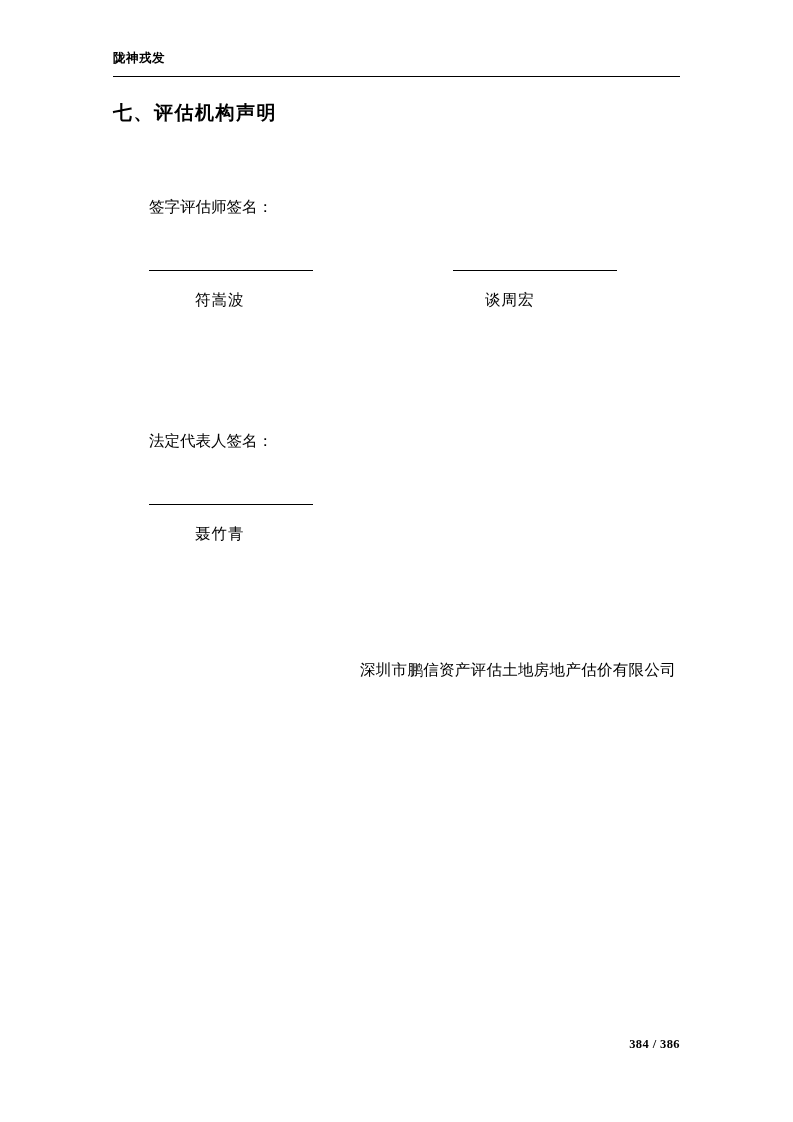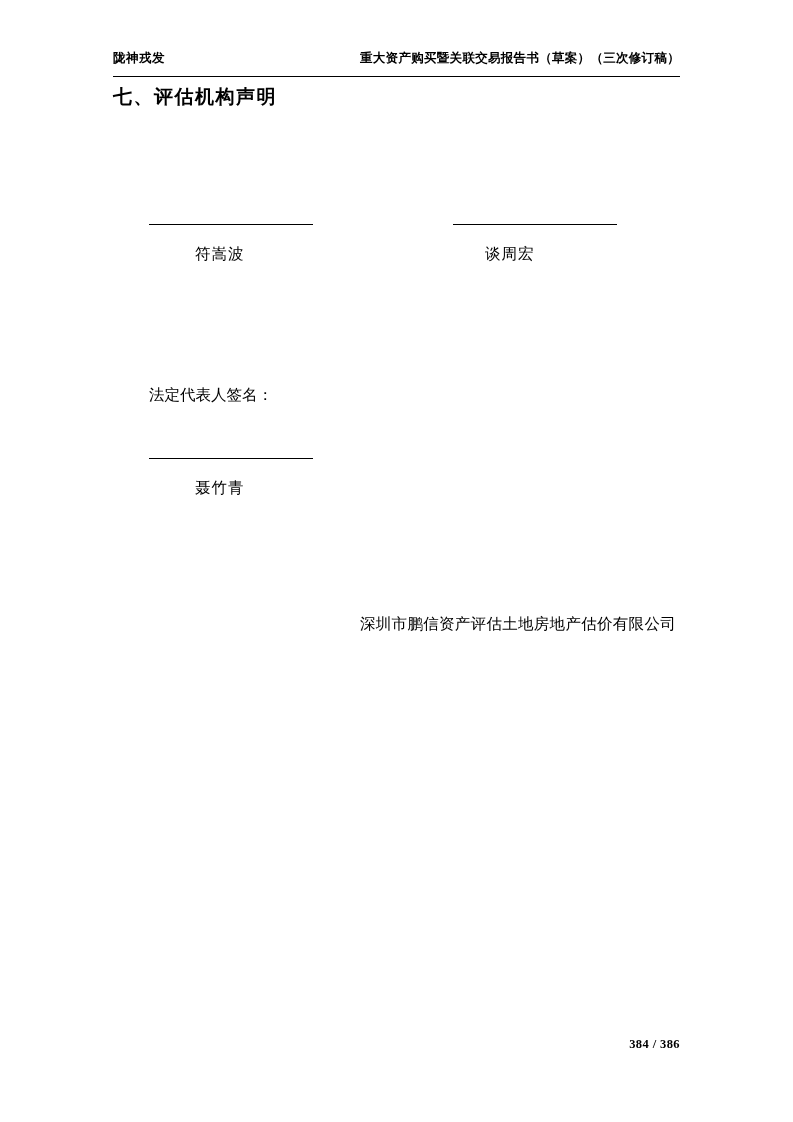--- a/index.html
+++ b/index.html
@@ -52,21 +52,21 @@
     left: 113px;
     right: 113px;
     top: 76px;
     border-top: 1.2px solid #000;
   }
   
   .content {
     position: absolute;
     left: 113px;
     right: 113px;
-    top: 80px;
+    top: 96px;
   }
   h1.section-title {
     font-size: 19px;
     font-weight: bold;
     margin: 0;
     padding: 0;
     letter-spacing: 1.5px;
     line-height: 34px;
   }
   p.body-par {
@@ -146,32 +146,32 @@
     letter-spacing: 0.4px;
   }
 </style>
 </head>
 <body>
 
 <div class="page">
 
   <div class="header">
     <div class="header-left">陇神戎发</div>
-    <div class="header-right">重大资产购买暨关联交易报告书（草案）（三次修订稿）</div>
   </div>
   <div class="header-rule"></div>
 
   <div class="content">
 
     <h1 class="section-title">七、评估机构声明</h1>
 
 
     <div class="spacer-1"></div>
 
     <div class="sig-block">
+      <p class="label-line">签字评估师签名：</p>
       <div class="sig-rules">
         <div class="rule r1"></div>
         <div class="rule r2"></div>
       </div>
       <div class="sig-names">
         <span class="sig-name n1">符嵩波</span>
         <span class="sig-name n2">谈周宏</span>
       </div>
     </div>
 

